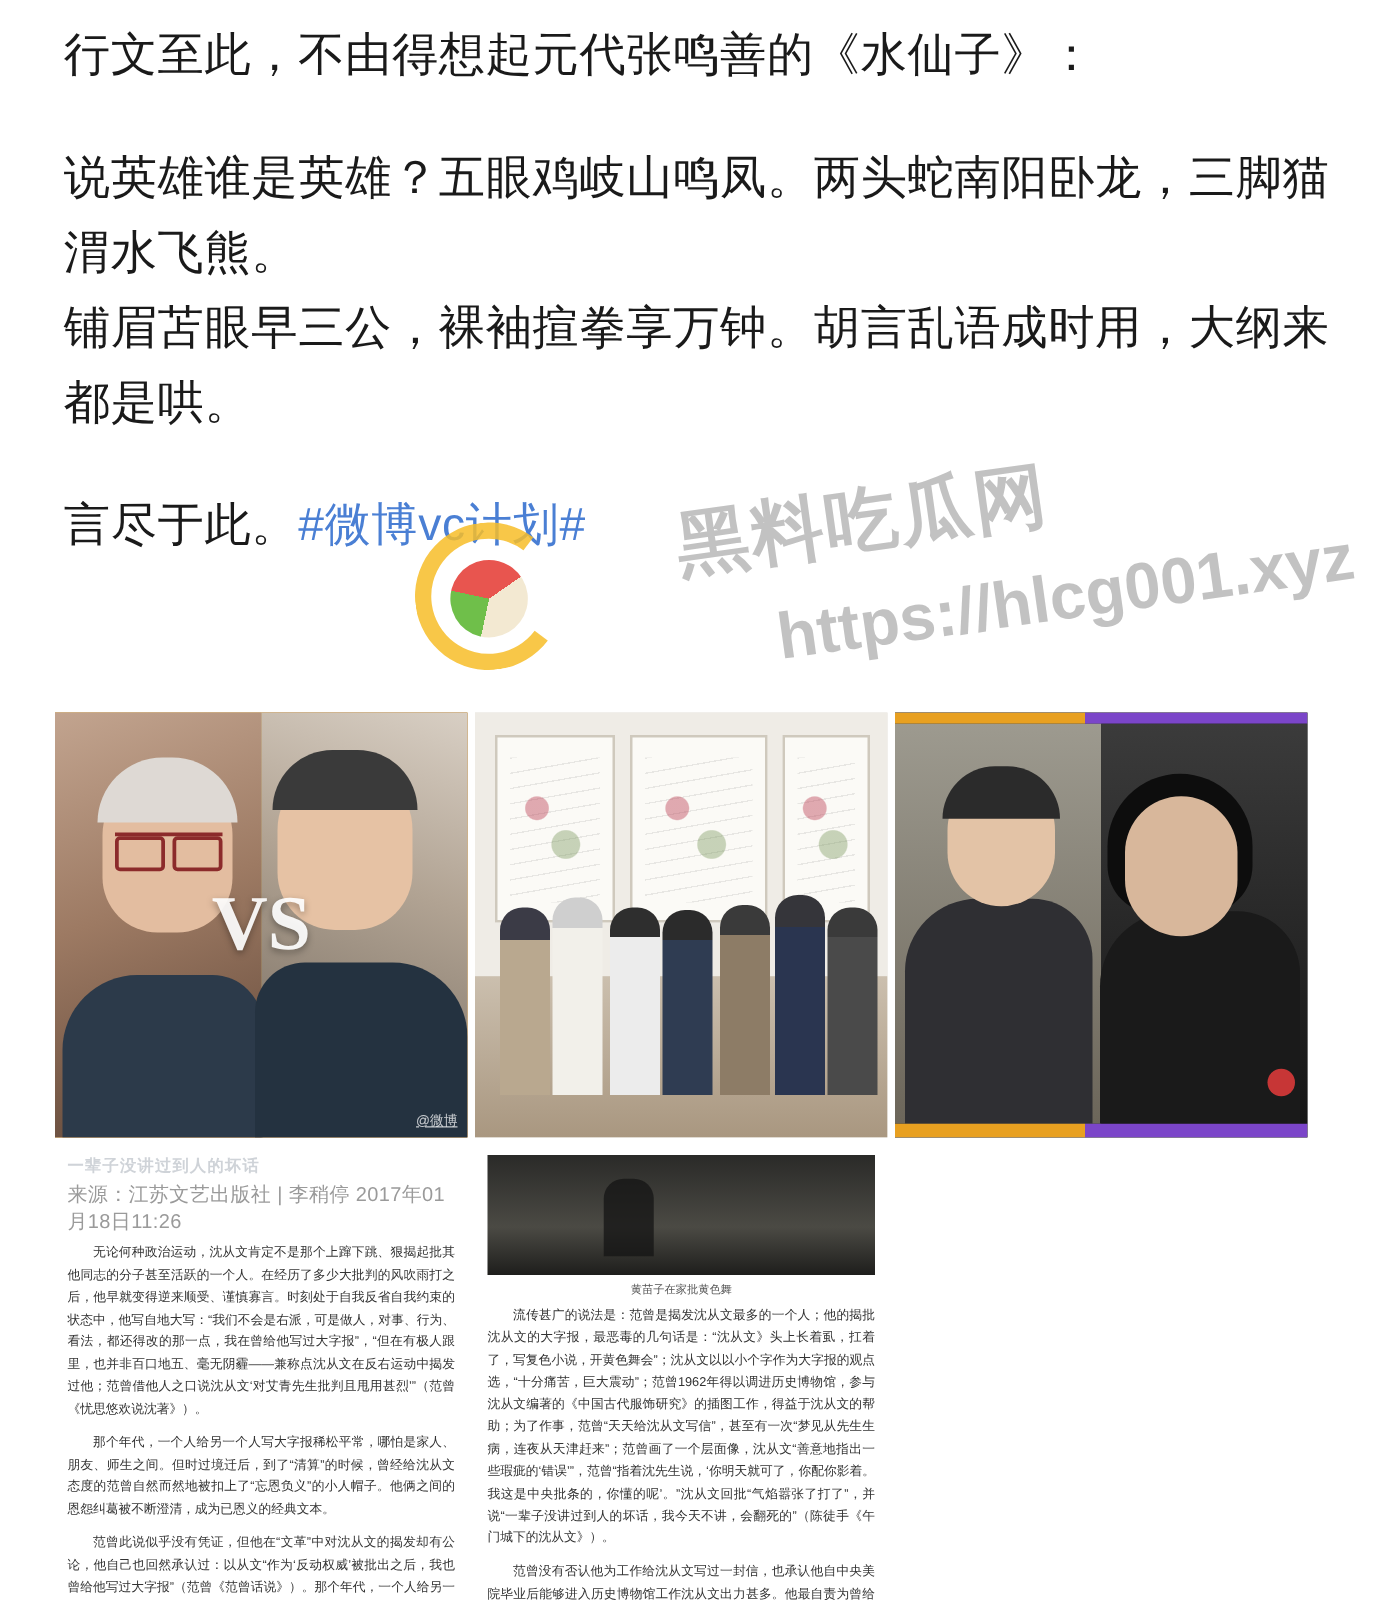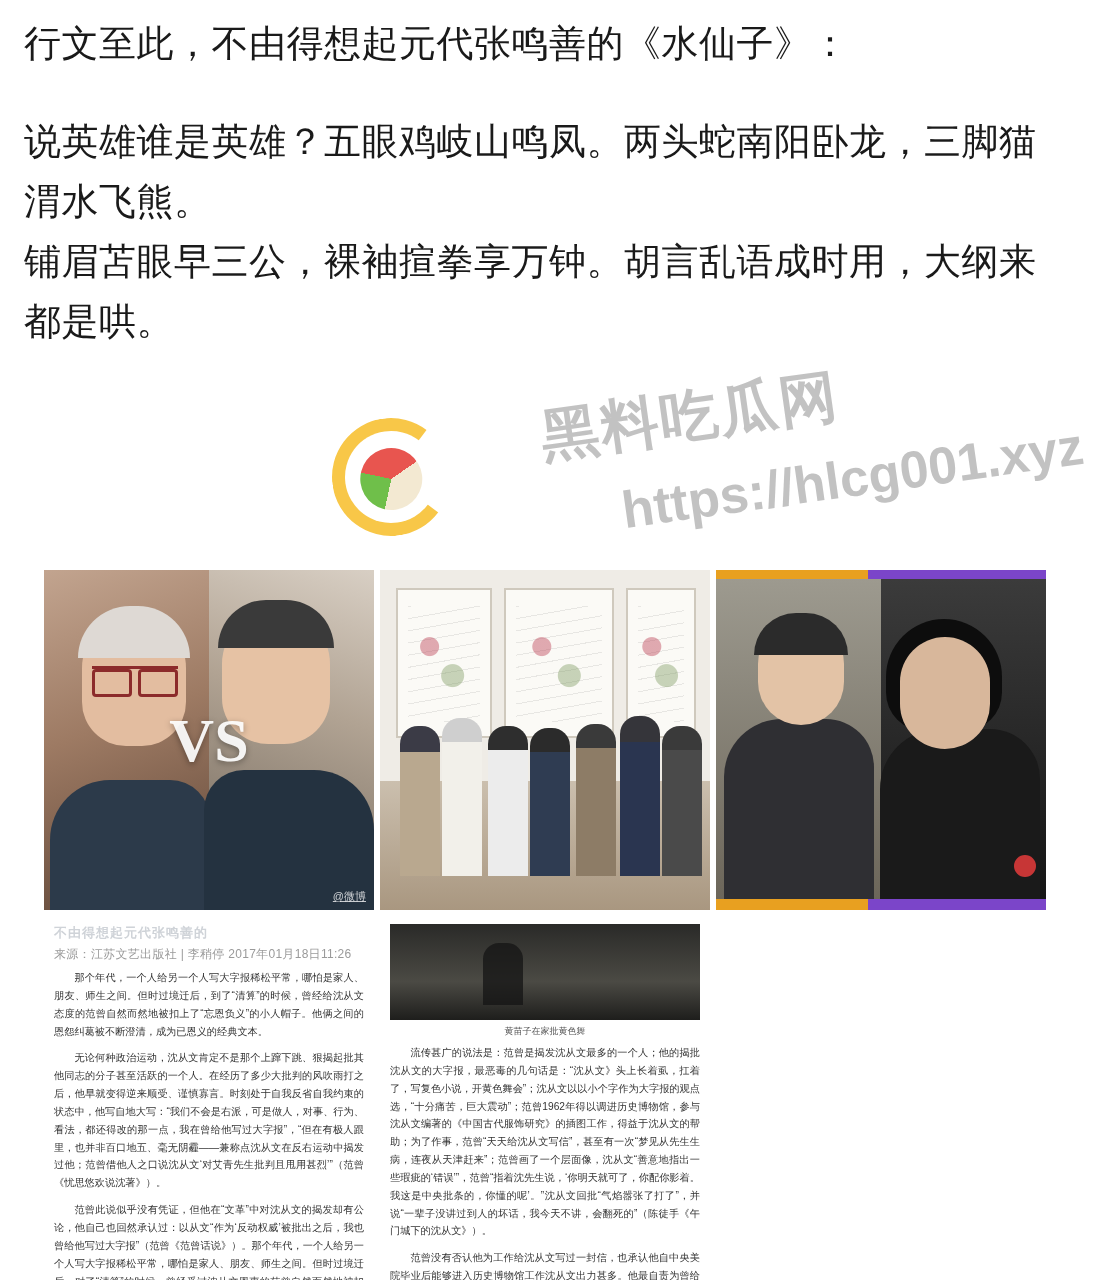--- a/index.html
+++ b/index.html
@@ -13,21 +13,21 @@
     position: relative;
     width: 1104px;
     height: 1280px;
     background: #ffffff;
     overflow: hidden;
   }
 
   
   .post-text {
     position: absolute;
-    left: 24px;
+    left: 51px;
     top: 14px;
     width: 1020px;
     font-size: 37px;
     line-height: 1.62;
     color: #1a1a1a;
     letter-spacing: 0.5px;
   }
   .post-text p { margin: 0 0 0 0; }
   .blank-line { height: 38px; }
   .hashtag { color: #4a7fd4; }
@@ -246,21 +246,21 @@
     border-radius: 50%; background: rgba(230,60,60,.85);
   }
 
   
   .article {
     background: #ffffff;
     padding: 8px 10px;
     overflow: hidden;
   }
   .article .meta {
-    font-size: 12px; color: #9a9a9a; margin-bottom: 6px;
+    font-size: 16px; color: #9a9a9a; margin-bottom: 6px;
     letter-spacing: .3px;
   }
   .article .headline {
     font-size: 13px; color: #cfd3d8; margin-bottom: 4px; font-weight: bold;
     letter-spacing: 1px;
   }
   .article p {
     margin: 0 0 9px 0;
     font-size: 10.2px;
     line-height: 1.75;
@@ -329,20 +329,21 @@
 <body>
 
 <div class="page">
 
   <div class="post-text">
     <p>行文至此，不由得想起元代张鸣善的《水仙子》：</p>
     <div class="blank-line"></div>
     <p>说英雄谁是英雄？五眼鸡岐山鸣凤。两头蛇南阳卧龙，三脚猫渭水飞熊。</p>
     <p>铺眉苫眼早三公，裸袖揎拳享万钟。胡言乱语成时用，大纲来都是哄。</p>
     <div class="blank-line"></div>
+    <p><span>言尽于此。</span><span class="hashtag">#微博vc计划#</span></p>
   </div>
 
   <div class="gallery">
 
 
     <div class="cell c2">
       <div class="left-face">
         <div class="body-a"></div>
         <div class="head-a"></div>
         <div class="hair-a"></div>
@@ -382,24 +383,24 @@
       <div class="right-p">
         <div class="w-body"></div>
         <div class="w-hair"></div>
         <div class="w-head"></div>
         <div class="wb-logo"></div>
       </div>
       <div class="bar-bottom"></div>
     </div>
 
     <div class="cell article c5">
-      <div class="headline">不由得想起元代张鸣善的</div>
+      <div class="headline">一辈子没讲过到人的坏话</div>
       <div class="meta">来源：江苏文艺出版社  |  李稍停        2017年01月18日11:26</div>
+      <p>无论何种政治运动，沈从文肯定不是那个上蹿下跳、狠揭起批其他同志的分子甚至活跃的一个人。在经历了多少大批判的风吹雨打之后，他早就变得逆来顺受、谨慎寡言。时刻处于自我反省自我约束的状态中，他写自地大写：“我们不会是右派，可是做人，对事、行为、看法，都还得改的那一点，我在曾给他写过大字报”，“但在有极人跟里，也并非百口地五、毫无阴霾——兼称点沈从文在反右运动中揭发过他；范曾借他人之口说沈从文‘对艾青先生批判且甩用甚烈’”（范曾《忧思悠欢说沈著》）。</p>
       <p>那个年代，一个人给另一个人写大字报稀松平常，哪怕是家人、朋友、师生之间。但时过境迁后，到了“清算”的时候，曾经给沈从文态度的范曾自然而然地被扣上了“忘恩负义”的小人帽子。他俩之间的恩怨纠葛被不断澄清，成为已恩义的经典文本。</p>
-      <p>无论何种政治运动，沈从文肯定不是那个上蹿下跳、狠揭起批其他同志的分子甚至活跃的一个人。在经历了多少大批判的风吹雨打之后，他早就变得逆来顺受、谨慎寡言。时刻处于自我反省自我约束的状态中，他写自地大写：“我们不会是右派，可是做人，对事、行为、看法，都还得改的那一点，我在曾给他写过大字报”，“但在有极人跟里，也并非百口地五、毫无阴霾——兼称点沈从文在反右运动中揭发过他；范曾借他人之口说沈从文‘对艾青先生批判且甩用甚烈’”（范曾《忧思悠欢说沈著》）。</p>
       <p>范曾此说似乎没有凭证，但他在“文革”中对沈从文的揭发却有公论，他自己也回然承认过：以从文“作为‘反动权威’被批出之后，我也曾给他写过大字报”（范曾《范曾话说》）。那个年代，一个人给另一个人写大字报稀松平常，哪怕是家人、朋友、师生之间。但时过境迁后，对了“清算”的时候，曾经受过沈从文恩惠的范曾自然而然地被扣上了“忘恩负义”的小人帽子。</p>
     </div>
 
     <div class="cell article c6">
       <div class="photo-strip"></div>
       <div class="cap">黄苗子在家批黄色舞</div>
       <p>流传甚广的说法是：范曾是揭发沈从文最多的一个人；他的揭批沈从文的大字报，最恶毒的几句话是：“沈从文》头上长着虱，扛着了，写复色小说，开黄色舞会”；沈从文以以小个字作为大字报的观点选，“十分痛苦，巨大震动”；范曾1962年得以调进历史博物馆，参与沈从文编著的《中国古代服饰研究》的插图工作，得益于沈从文的帮助；为了作事，范曾“天天给沈从文写信”，甚至有一次“梦见从先生生病，连夜从天津赶来”；范曾画了一个层面像，沈从文“善意地指出一些瑕疵的‘错误’”，范曾“指着沈先生说，‘你明天就可了，你配你影着。我这是中央批条的，你懂的呢’。”沈从文回批“气焰嚣张了打了”，并说“一辈子没讲过到人的坏话，我今天不讲，会翻死的”（陈徒手《午门城下的沈从文》）。</p>
       <p>范曾没有否认他为工作给沈从文写过一封信，也承认他自中央美院毕业后能够进入历史博物馆工作沈从文出力甚多。他最自责为曾给沈从文写过一摞大字报而“懊悔”。他不能认识词是“天天写信”“从天津赶来”，“遇见参多”的指责；也不承认他揭发过沈从文音的丁玲、肃祝、黄苗子在家批黄色舞”、“丁玲与沈从文交恶，这是沈先生亲自告诉过我们的，难怪他又会去和沈从文跳黄苗舞”；肃祝与沈从文向来不和。</p>
     </div>
 

